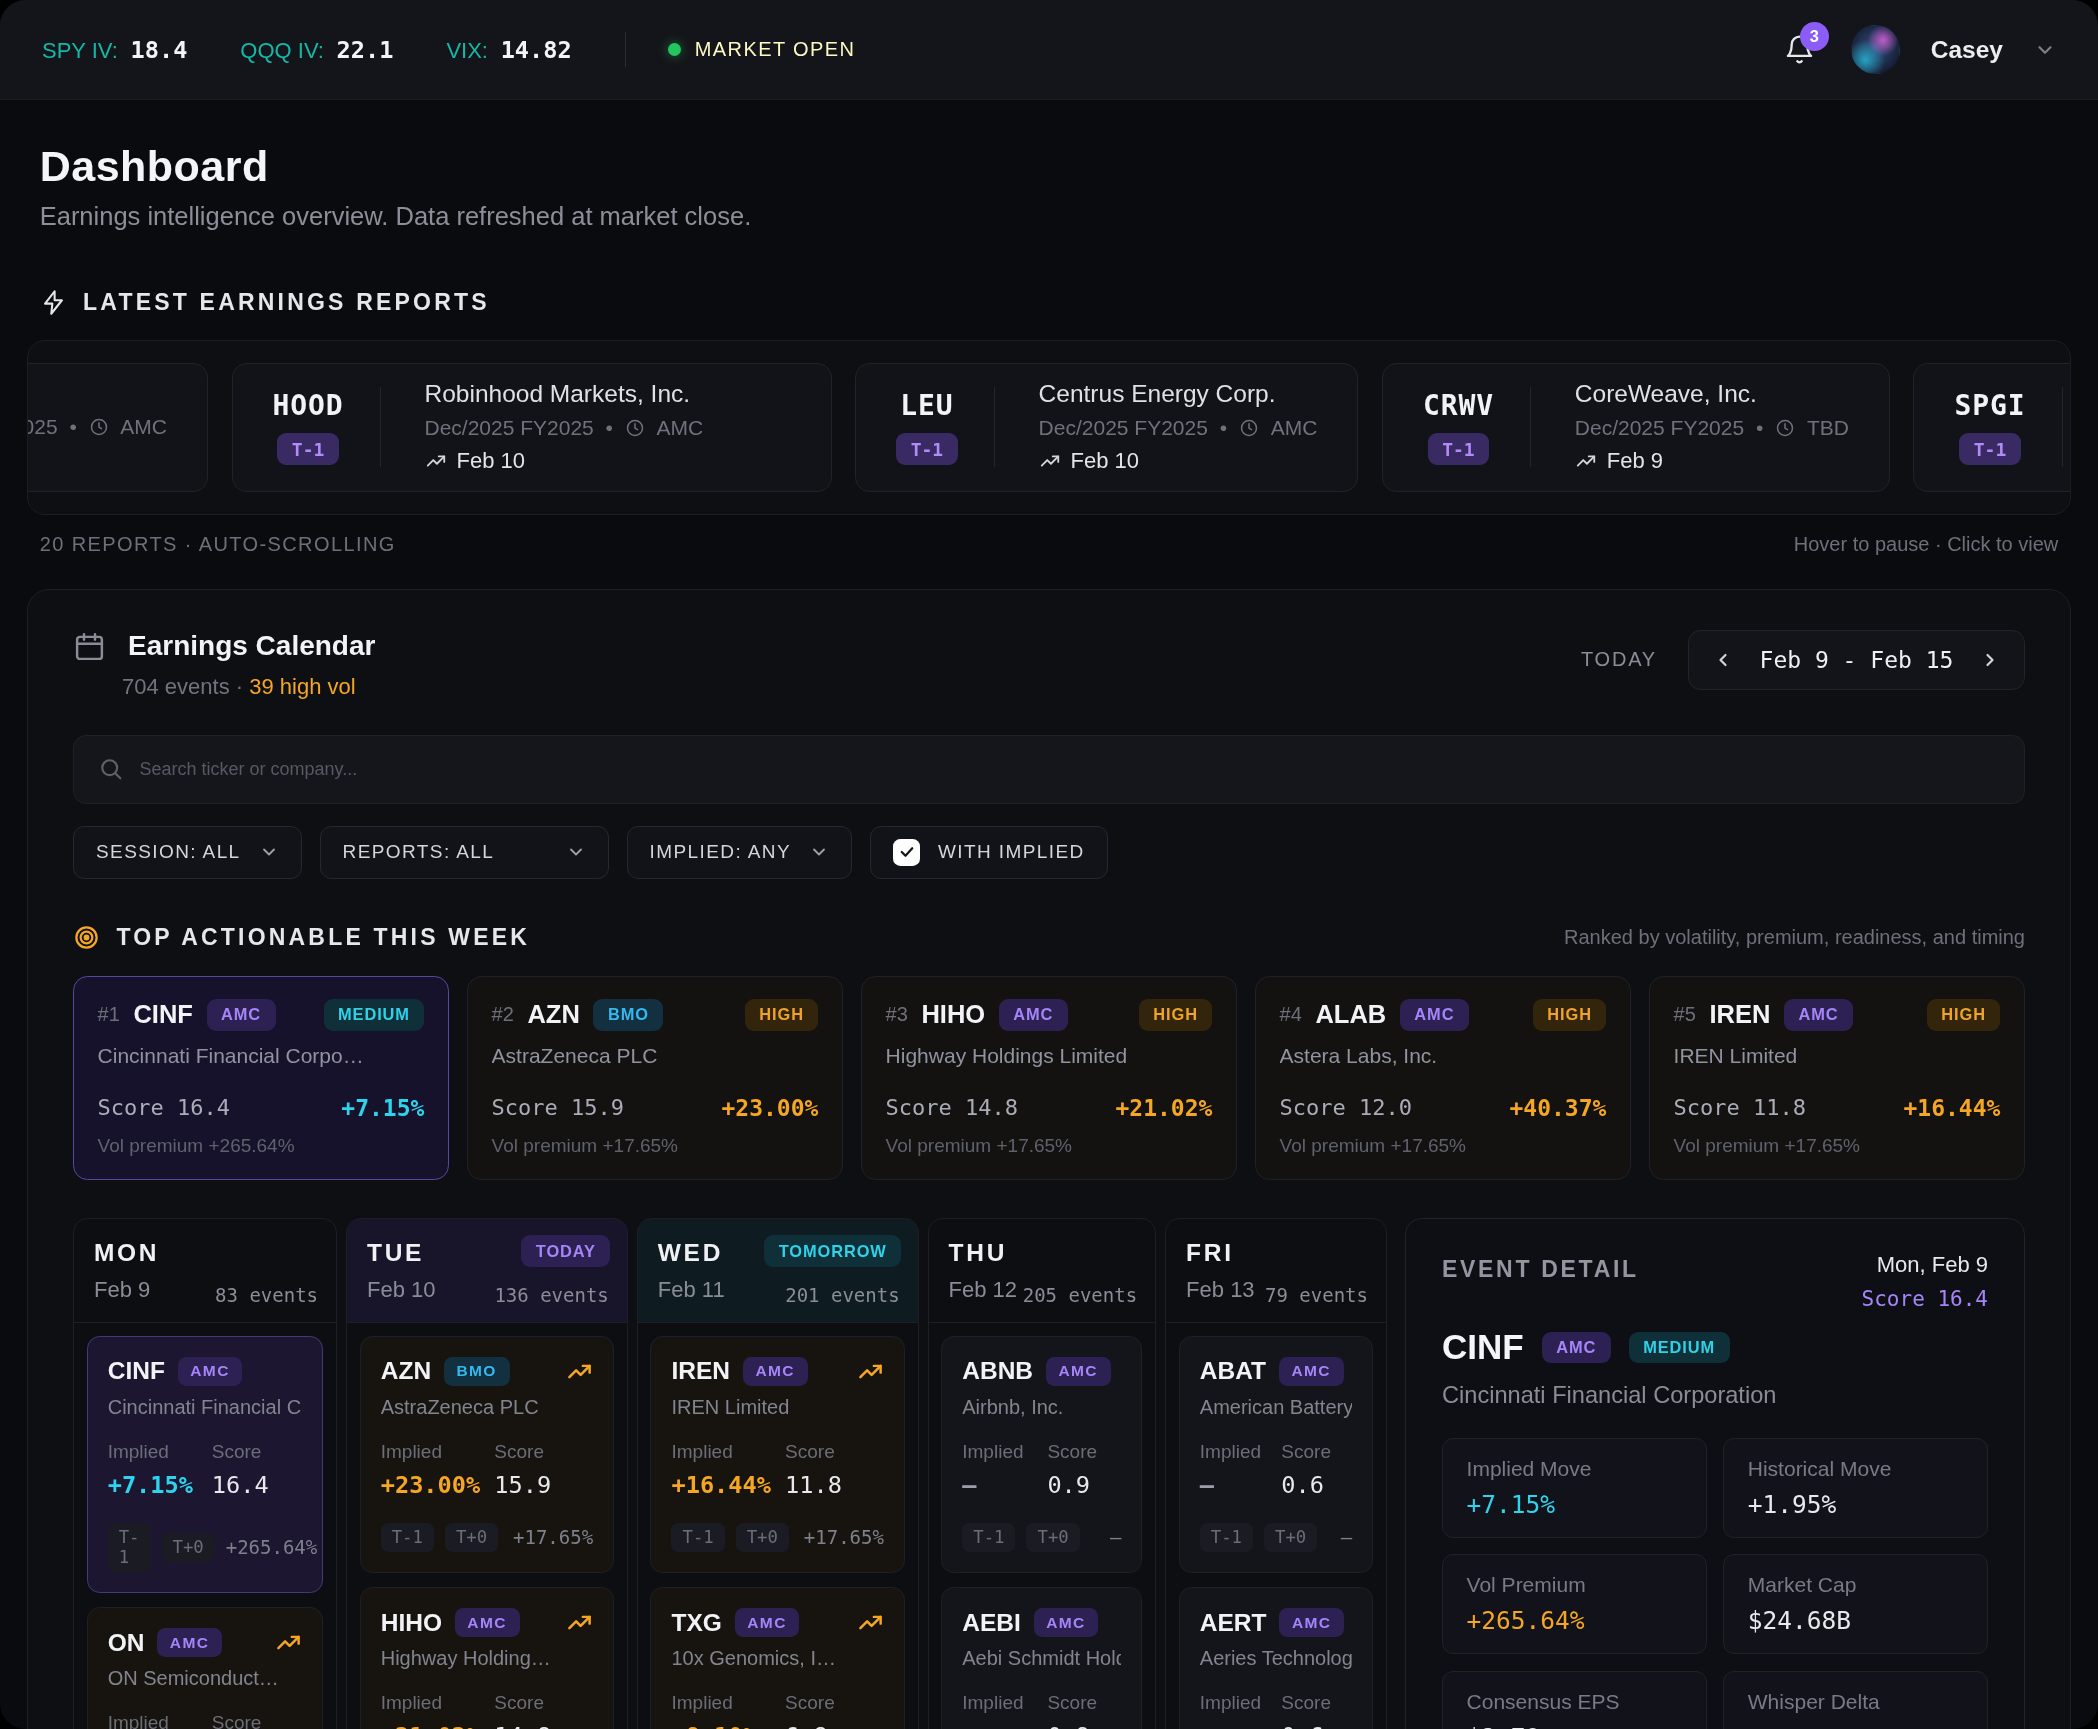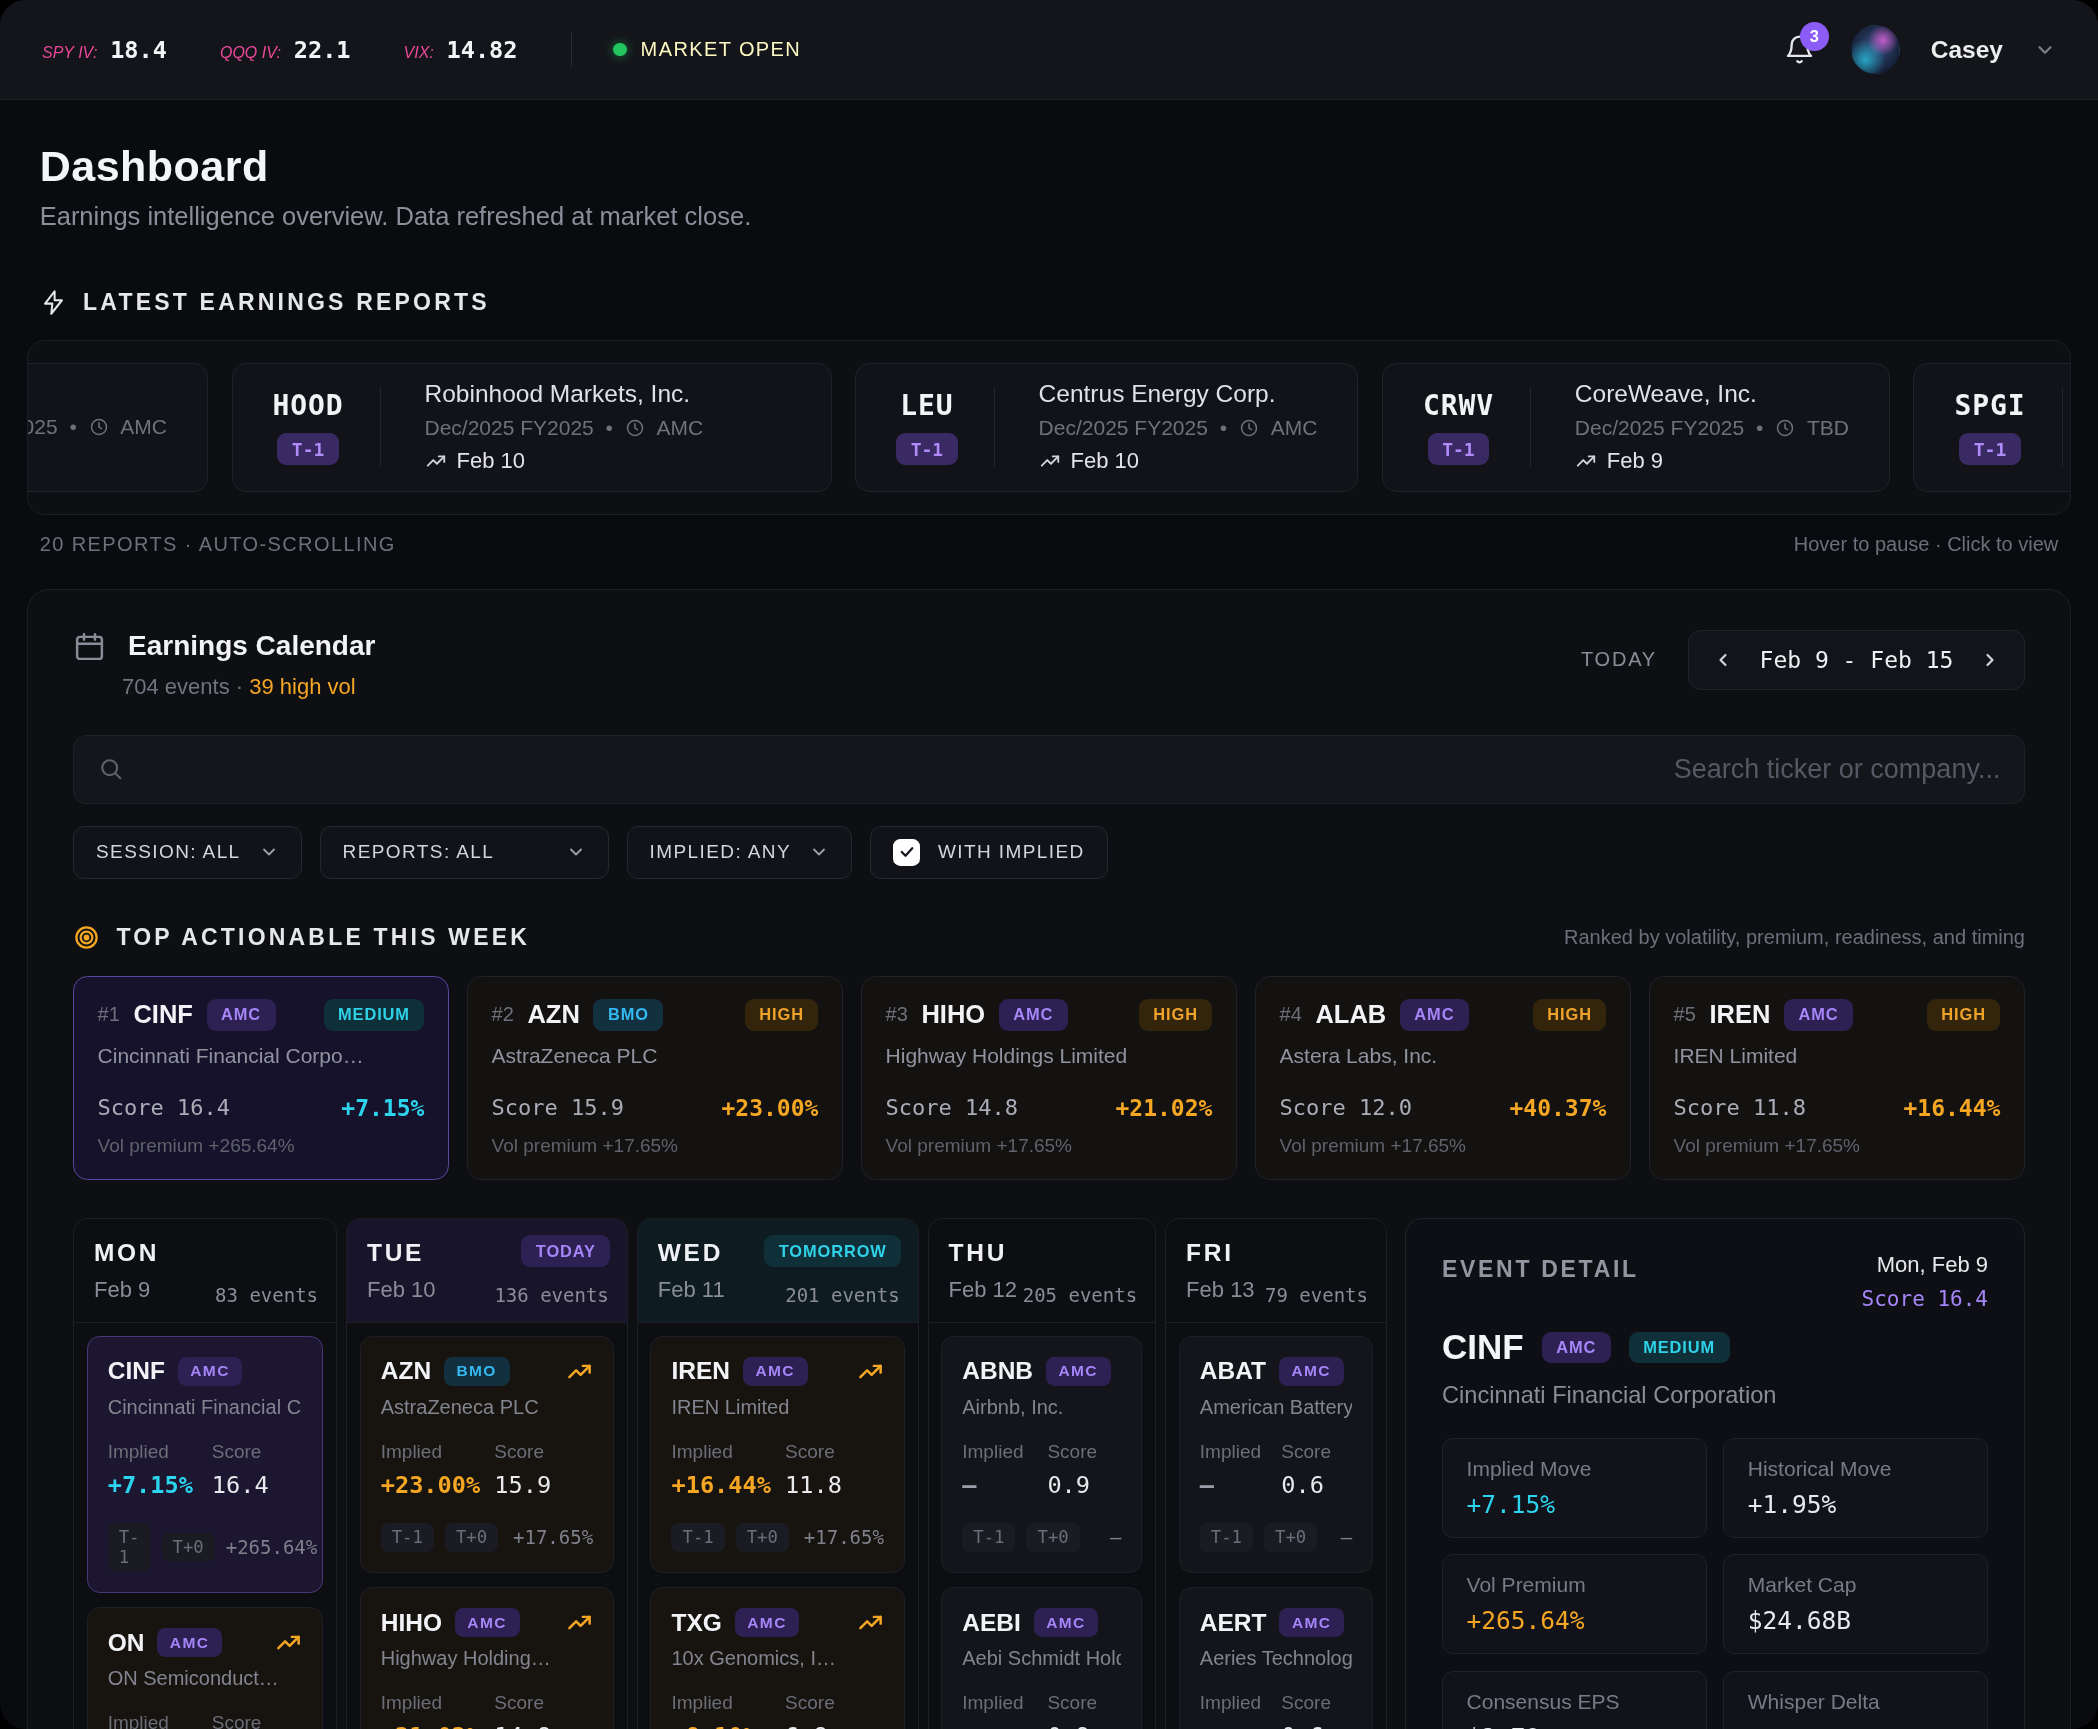--- a/index.html
+++ b/index.html
@@ -3,21 +3,21 @@
 <meta charset="utf-8">
 <style>
   * { box-sizing: border-box; margin: 0; padding: 0; }
   html,body { background:#000; }
   body { font-family:"Liberation Sans","DejaVu Sans",sans-serif; color:#e9eaee; }
   .app { position:relative; width:2098px; height:1729px; background:#0a0b0f; border-radius:25.5px; overflow:hidden; }
 
   
   .topbar { height:100px; display:flex; align-items:center; padding:0 42px; background:#14151a; border-bottom:0.9px solid #1d1e24; }
   .stat { display:flex; align-items:baseline; gap:12.7px; margin-right:53px; }
-  .stat-label { color:#ec4899; font-size:16px;font-style:italic; }
+  .stat-label { color:#14b8a6; font-size:22px; }
   .stat-value { font-family:"DejaVu Sans Mono","Liberation Mono",monospace; font-weight:bold; font-size:23.6px; color:#f3f4f7; }
   .tb-divider { width:0.9px; height:35px; background:#2a2b33; margin:0 42px 0 0; }
   .mstatus { display:flex; align-items:center; gap:13.6px; color:#fef9c3; font-size:20px; letter-spacing:1.4px; }
   .mdot { width:13.6px; height:13.6px; border-radius:50%; background:#22c55e; box-shadow:0 0 11px rgba(34,197,94,.55); }
   .tb-right { margin-left:auto; display:flex; align-items:center; gap:31px; }
   .bell-wrap { position:relative; width:40px; height:40px; display:flex; align-items:center; justify-content:center; cursor:pointer; }
   .bell-wrap svg { width:31px; height:31px; color:#e7e8ec; }
   .nbadge { position:absolute; top:-7.3px; right:-9px; min-width:29px; height:29px; border-radius:14.5px; background:#8b5cf6; color:#fff; font-size:16.4px; font-weight:bold; display:flex; align-items:center; justify-content:center; }
   .avatar { width:49px; height:49px; border-radius:50%; border:1.8px solid #32334000;
     background:
@@ -64,21 +64,21 @@
   .cal-sub .hv { color:#f5a623; }
   .cal-controls { margin-left:auto; display:flex; align-items:center; gap:31px; }
   .today-btn { font-size:20px; letter-spacing:1.8px; color:#8a8d97; background:none; border:none; cursor:pointer; font-family:inherit; }
   .range-pill { display:flex; align-items:center; gap:27px; background:#13141a; border:0.9px solid #23242b; border-radius:12.7px; padding:16.4px 23.6px; }
   .range-pill .nav { background:none; border:none; cursor:pointer; color:#d2d4d9; display:flex; }
   .range-pill .nav svg { width:20px; height:20px; }
   .range-label { font-family:"DejaVu Sans Mono","Liberation Mono",monospace; font-size:23px; color:#eef0f3; }
 
   .searchbox { margin-top:35px; height:69px; background:#15161c; border:0.9px solid #202128; border-radius:12.7px; display:flex; align-items:center; gap:16.4px; padding:0 23.6px; }
   .searchbox svg { width:25.5px; height:25.5px; color:#5e6169; flex:0 0 auto; }
-  .searchbox input { flex:1; background:transparent; border:none; outline:none; font-size:27px; color:#fef9c3; font-family:inherit;text-align:right; }
+  .searchbox input { flex:1; background:transparent; border:none; outline:none; font-size:18px; color:#fef9c3; font-family:inherit; }
   .searchbox input::placeholder { color:#565963; }
 
   .filters { margin-top:22px; display:flex; gap:18px; }
   .fpill { display:flex; align-items:center; gap:18px; background:#121318; border:0.9px solid #26272f; border-radius:11px; height:53px; padding:0 22px; font-size:19px; letter-spacing:1.4px; color:#d4d6dc; cursor:pointer; }
   .fpill svg { width:20px; height:20px; color:#9da0a9; }
   .fpill.w-sm { min-width:211px; justify-content:space-between; }
   .fpill.w-lg { min-width:289px; justify-content:space-between; }
   .fpill.w-md { min-width:202px; justify-content:space-between; }
   .cb { width:27px; height:27px; border-radius:7.3px; background:#fff; display:flex; align-items:center; justify-content:center; }
   .cb svg { width:18px; height:18px; color:#14151a; }

